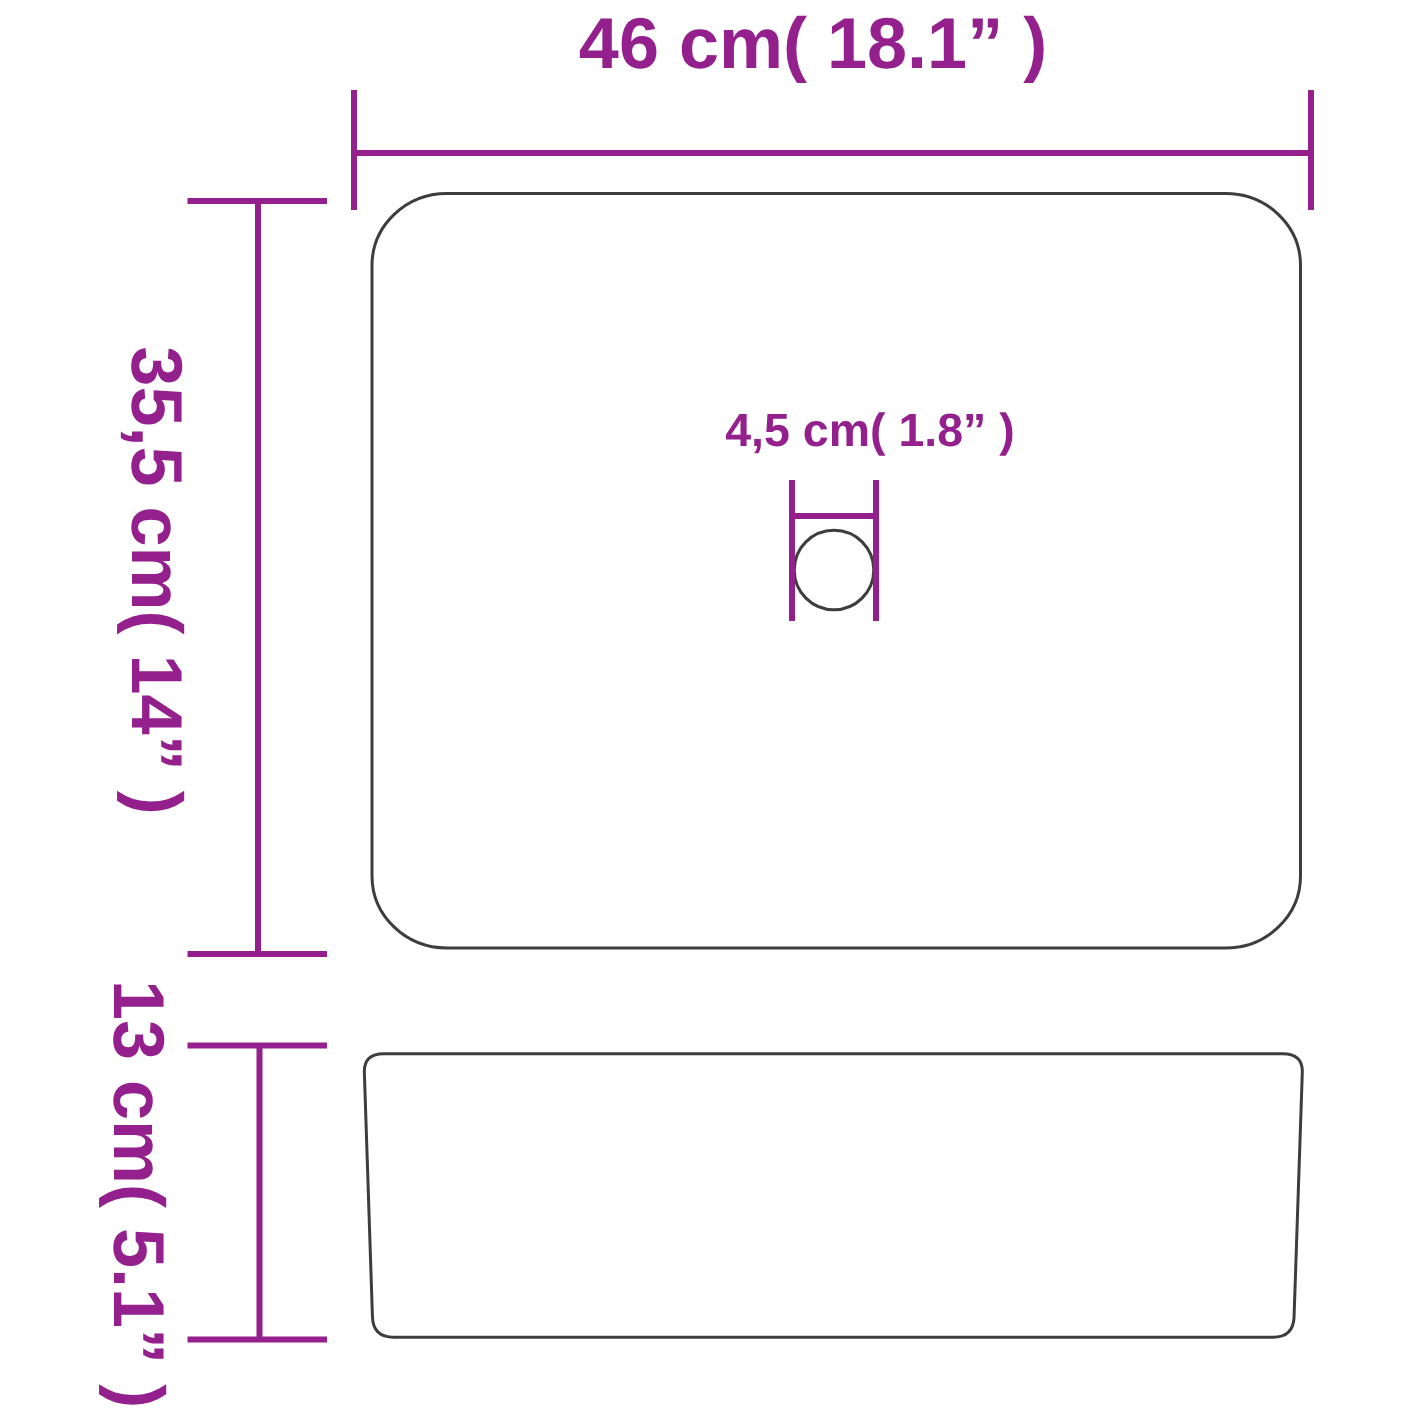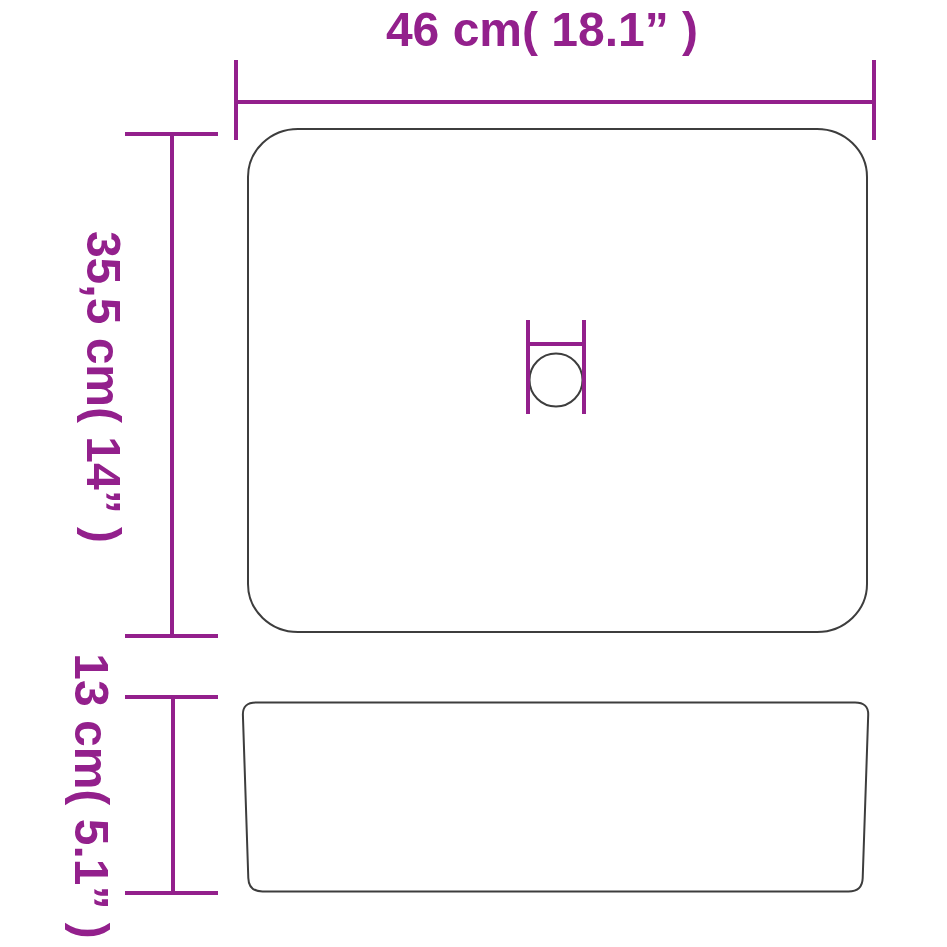--- a/index.html
+++ b/index.html
@@ -49,19 +49,20 @@
   <div class="dim-label" style="left:542px;top:30px">46 cm( 18.1”  )</div>
 
   <div class="mline" style="left:170px;top:134px;width:4px;height:502px"></div>
   <div class="mline" style="left:125px;top:132px;width:93px;height:4px"></div>
   <div class="mline" style="left:125px;top:634px;width:93px;height:4px"></div>
   <div class="dim-label rot" style="left:103px;top:387px">35,5 cm( 14”  )</div>
 
   <div class="mline" style="left:526px;top:320px;width:4px;height:94px"></div>
   <div class="mline" style="left:582px;top:320px;width:4px;height:94px"></div>
   <div class="mline" style="left:526px;top:342px;width:60px;height:4px"></div>
+  <div class="dim-label small" style="left:580px;top:287px">4,5 cm( 1.8”  )</div>
 
   <div class="mline" style="left:171px;top:697px;width:4px;height:196px"></div>
   <div class="mline" style="left:125px;top:695px;width:93px;height:4px"></div>
   <div class="mline" style="left:125px;top:891px;width:93px;height:4px"></div>
   <div class="dim-label rot" style="left:91px;top:796px">13 cm( 5.1”  )</div>
 
 </div>
 
 </body></html>

